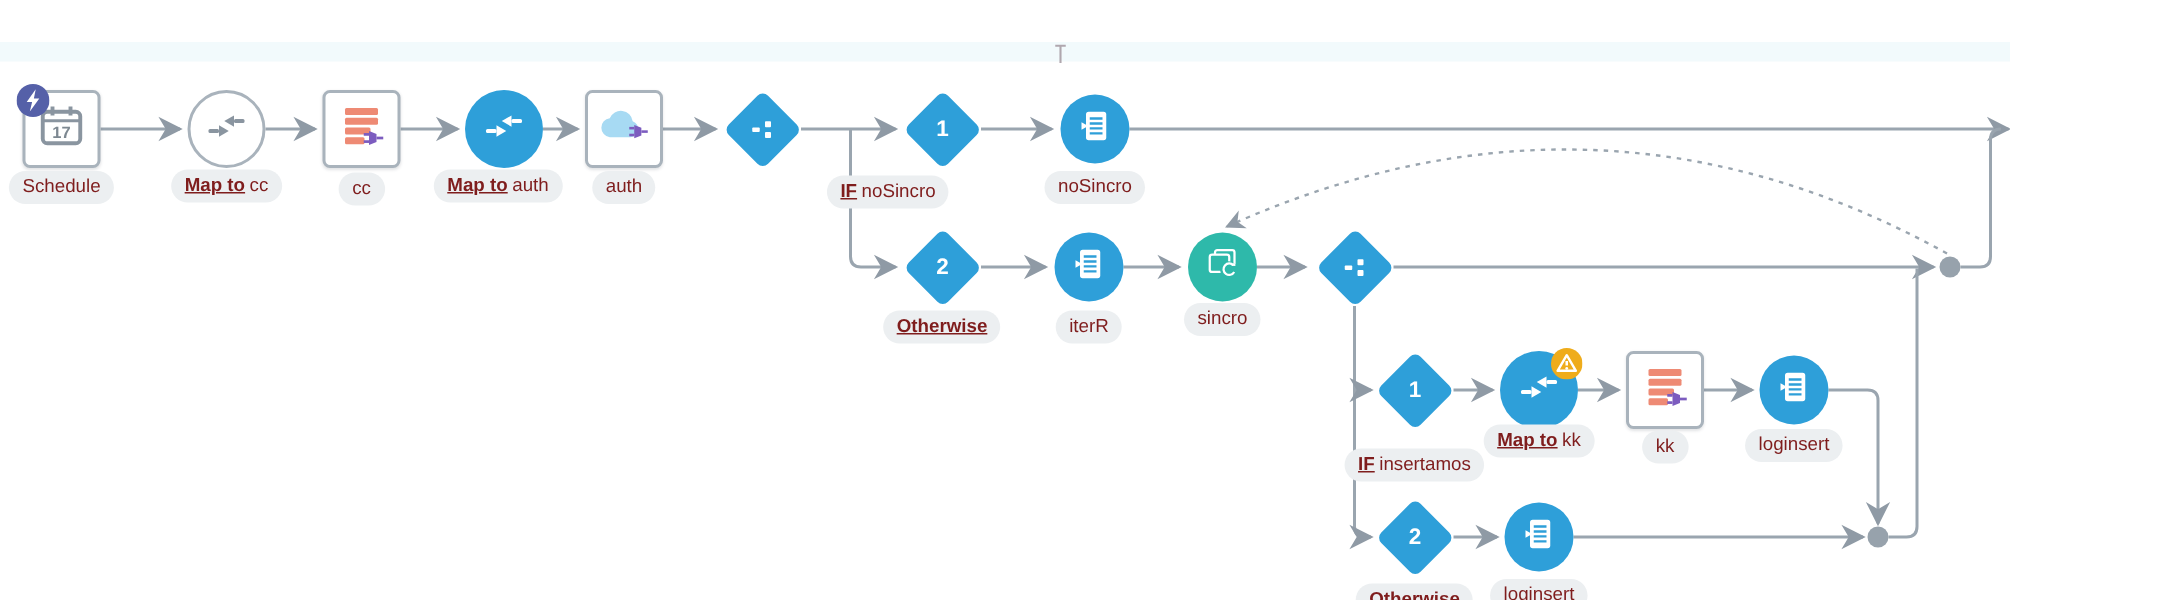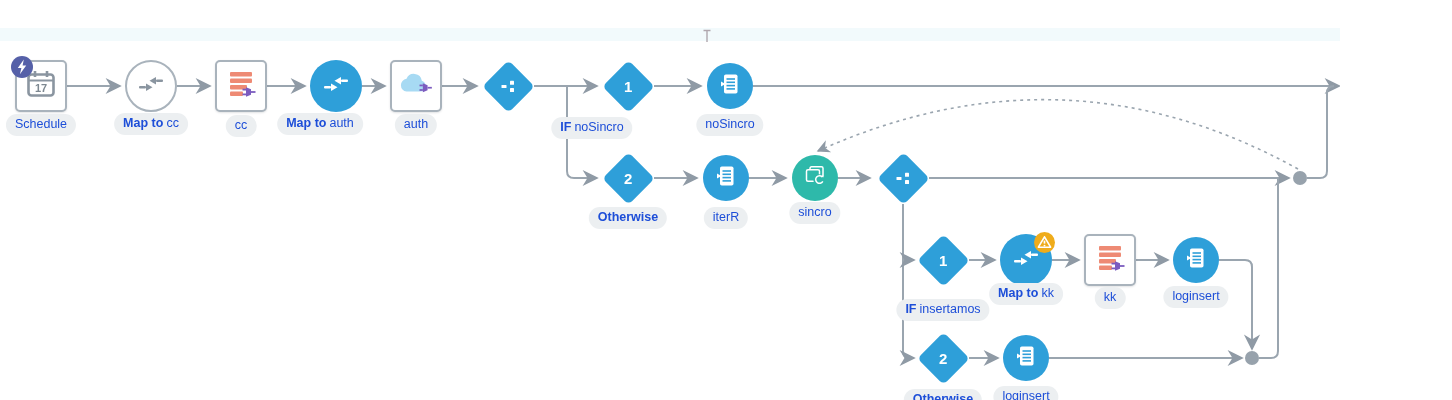--- a/index.html
+++ b/index.html
@@ -16,22 +16,22 @@
   .c54{width:54px;height:54px}
   .blue{background:#2E9FD9}
   .teal{background:#2EB9AA}
   .cyan{background:#18BECD}
   .outline{background:#fff;border:2px solid #A9B3BC;box-sizing:border-box;}
   .diamond{position:absolute;z-index:2;width:37px;height:37px;background:#2E9FD9;border-radius:5px;
            transform:rotate(45deg);display:flex;align-items:center;justify-content:center;}
   .dinner{transform:rotate(-45deg);color:#fff;font-weight:bold;font-size:15px;
           display:flex;align-items:center;justify-content:center;line-height:1;}
   .pill{position:absolute;z-index:3;transform:translateX(-50%);background:#ECEFF1;border-radius:11px;
-        padding:3px 9px;font-size:12.5px;color:#1d4ed8;white-space:nowrap;line-height:1.25;}
-  .pill .strong{font-weight:bold;}
+        padding:3px 9px;font-size:12.5px;color:#7f1d1d;white-space:nowrap;line-height:1.25;}
+  .pill .strong{font-weight:bold;text-decoration:underline;}
   .pill .rest{margin-left:3px;}
   .badge{position:absolute;z-index:4;line-height:0;}
   .endsq{width:17px;height:17px;background:#fff;border-radius:4px;}
 </style>
 </head>
 <body>
 
 <div class="canvas">
   <div class="topband"></div>
 
@@ -134,21 +134,21 @@
   <div class="node circle c52 blue" style="left:310px;top:32px">
     <span>
       <svg width="26" height="20" viewBox="0 0 26 20" fill="#fff">
         <rect x="1" y="12" width="7" height="2.6" rx="1"></rect>
           <path d="M8,9.5 L14.5,13.3 L8,17.1 Z"></path>
         <rect x="18" y="5.4" width="7" height="2.6" rx="1"></rect>
           <path d="M18,3 L11.5,6.7 L18,10.5 Z"></path>
       </svg>
     </span>
   </div>
-  <div class="pill" style="left:320px;top:85px">
+  <div class="pill" style="left:332px;top:85px">
     <span class="strong">Map to</span><span class="rest">auth</span>
   </div>
 
   <div class="node box" style="left:390px;top:32px">
     <span>
       <svg width="36" height="30" viewBox="0 0 36 30">
         <path d="M8.5,22.5 H22 A5.5,5.5 0 0 0 23.8,11.8 A8,8 0 0 0 8.5,9.8 A6.4,6.4 0 0 0 8.5,22.5 Z" fill="#A7DAF3"></path>
         <g fill="#7C5CBF" transform="translate(21.5,13.5) scale(0.95)">
           <rect x="0" y="2.2" width="3.5" height="1.8"></rect>
             <rect x="0" y="7" width="3.5" height="1.8"></rect>

